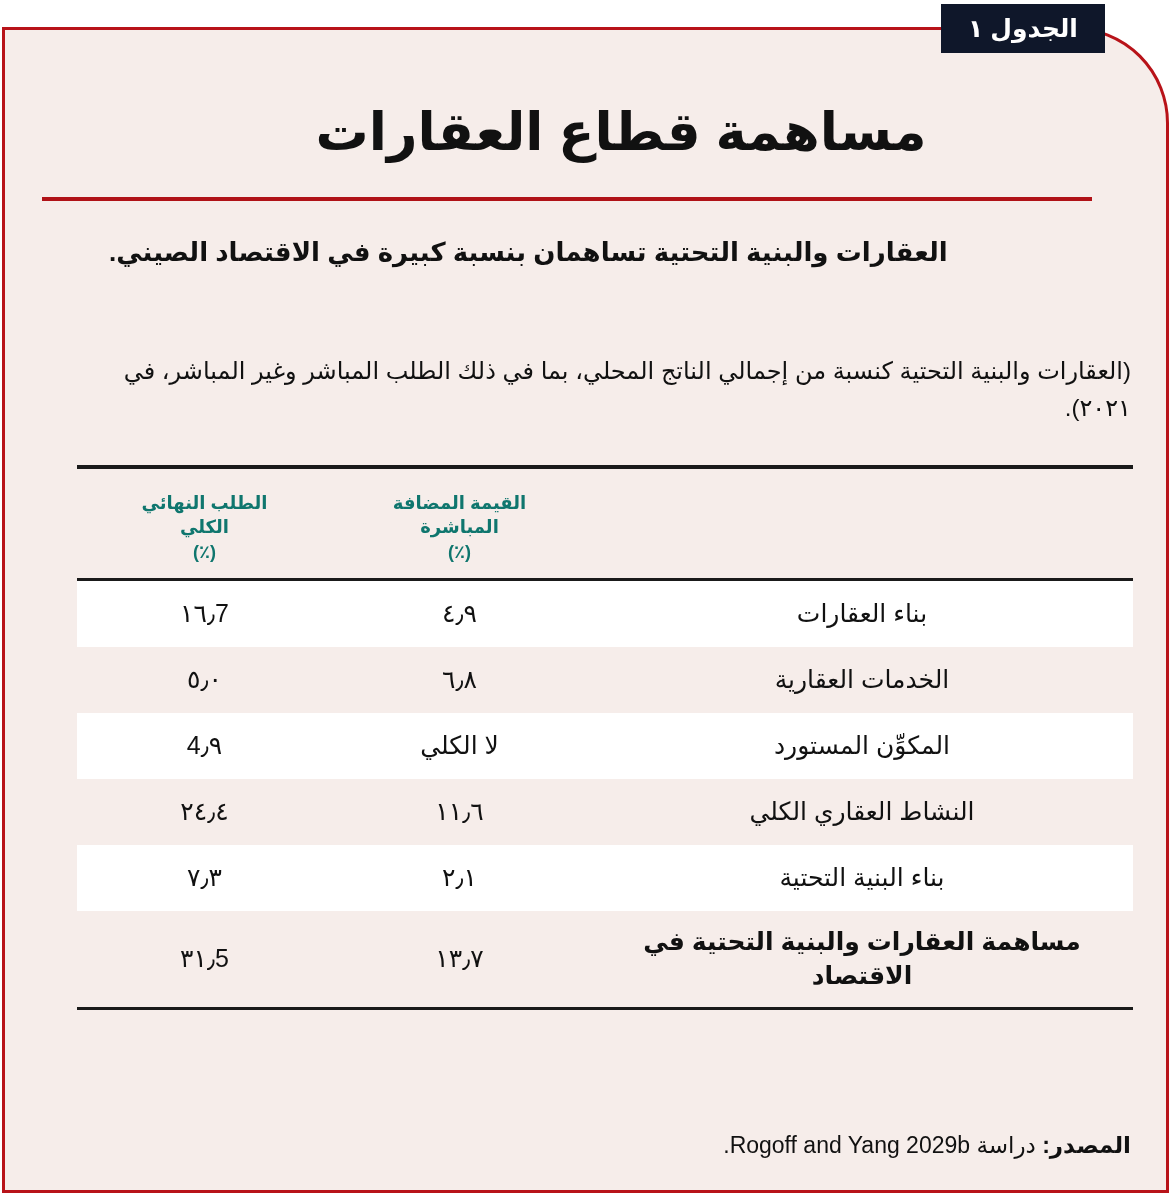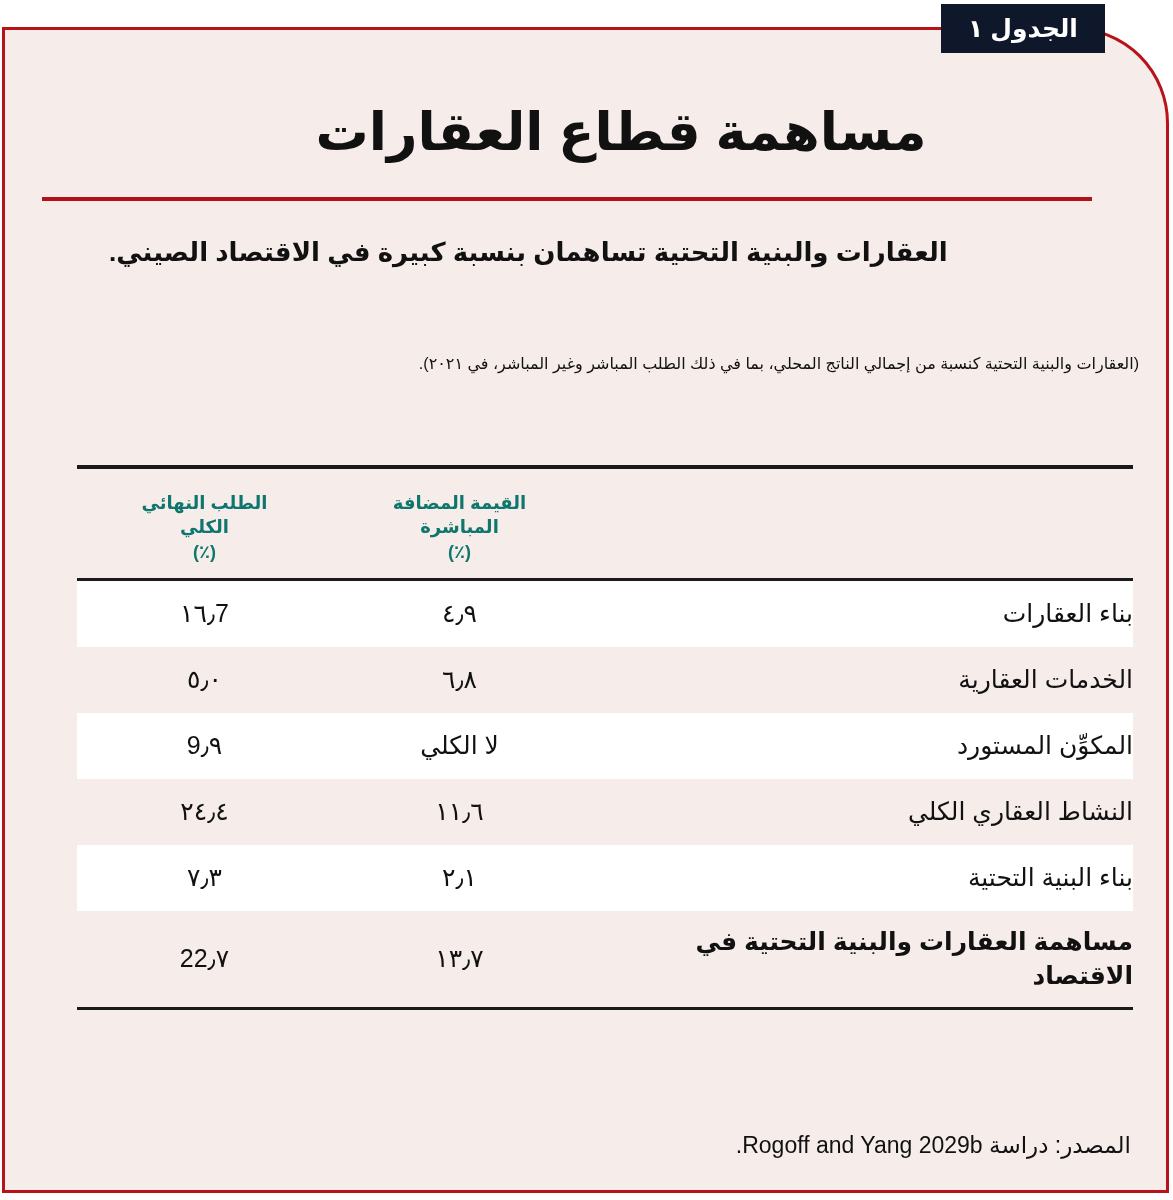--- a/index.html
+++ b/index.html
@@ -97,24 +97,24 @@
     font-size: 26px;
     font-weight: bold;
     color: #111111;
     line-height: 1.45;
     direction: rtl;
     text-align: left;
   }
 
   #note {
     position: absolute;
-    right: 30px;
+    right: 38px;
     top: 325px;
     width: 1022px;
-    font-size: 16px;
+    font-size: 24px;
     color: #111111;
     line-height: 1.55;
     direction: rtl;
   }
 
   
   #data-table {
     position: absolute;
     right: 36px;
     top: 438px;
@@ -168,21 +168,21 @@
     align-items: center;
     min-height: 66px;
   }
   .data-row.shade-white { background: #FFFFFF; }
   .data-row.shade-tint  { background: #F6EDEA; }
   .data-row.tall { min-height: 96px; }
 
   .cell-label {
     width: 546px;
     flex: none;
-    text-align: right;
+    text-align: center;
     padding-left: 4px;
     box-sizing: border-box;
     font-size: 25px;
     color: #111111;
     line-height: 1.35;
     direction: rtl;
   }
   .cell-label.bold { font-weight: bold; }
   .cell-val {
     width: 255px;
@@ -196,21 +196,21 @@
   #source-line {
     position: absolute;
     right: 38px;
     top: 1105px;
     width: 1022px;
     font-size: 23px;
     color: #111111;
     direction: rtl;
     text-align: right;
   }
-  #source-label { font-weight: normal; margin-top: 40px; }
+  #source-label { font-weight: bold; margin-top: 40px; }
 </style>
 </head>
 <body>
 
 <div id="figure-frame"></div>
 
 <div id="table-badge">
   <span>الجدول ١</span>
 </div>
 
@@ -249,36 +249,36 @@
           <div class="cell-val">١٦٫7</div>
         </div>
         <div class="data-row shade-tint">
           <div class="cell-label">الخدمات العقارية</div>
           <div class="cell-val">٦٫٨</div>
           <div class="cell-val">٥٫٠</div>
         </div>
         <div class="data-row shade-white">
           <div class="cell-label">المكوِّن المستورد</div>
           <div class="cell-val">لا الكلي</div>
-          <div class="cell-val">9٫٩</div>
+          <div class="cell-val">4٫٩</div>
         </div>
         <div class="data-row shade-tint">
           <div class="cell-label">النشاط العقاري الكلي</div>
           <div class="cell-val">١١٫٦</div>
           <div class="cell-val">٢٤٫٤</div>
         </div>
         <div class="data-row shade-white">
           <div class="cell-label">بناء البنية التحتية</div>
           <div class="cell-val">٢٫١</div>
           <div class="cell-val">٧٫٣</div>
         </div>
         <div class="data-row shade-tint tall">
           <div class="cell-label bold">مساهمة العقارات والبنية التحتية في الاقتصاد</div>
           <div class="cell-val">١٣٫٧</div>
-          <div class="cell-val">22٫٧</div>
+          <div class="cell-val">٣١٫5</div>
         </div>
       </div>
 
     <div class="rule-thin"></div>
   </div>
 
   <div id="source-line">
     <span id="source-label">المصدر:</span><span> دراسة Rogoff and Yang 2029b.</span>
   </div>
 

